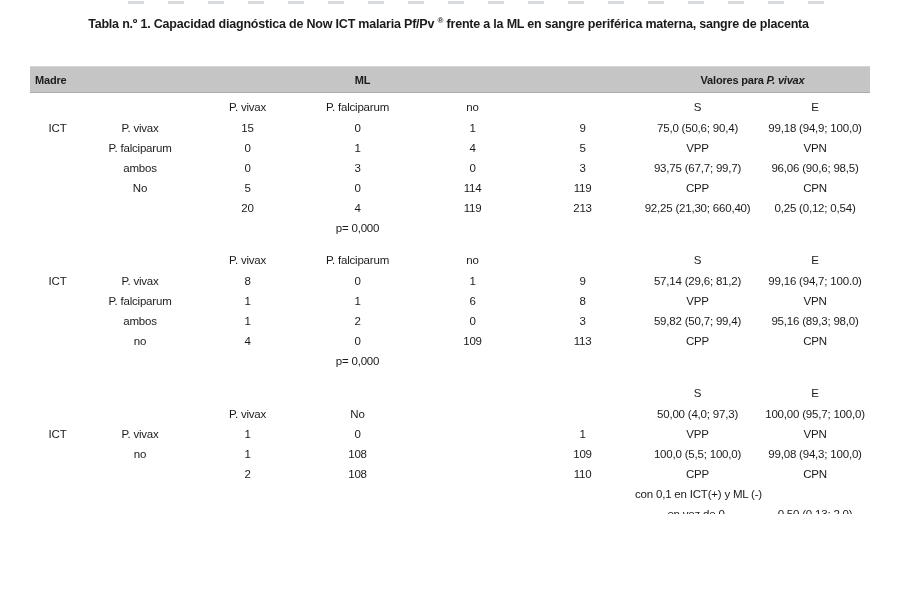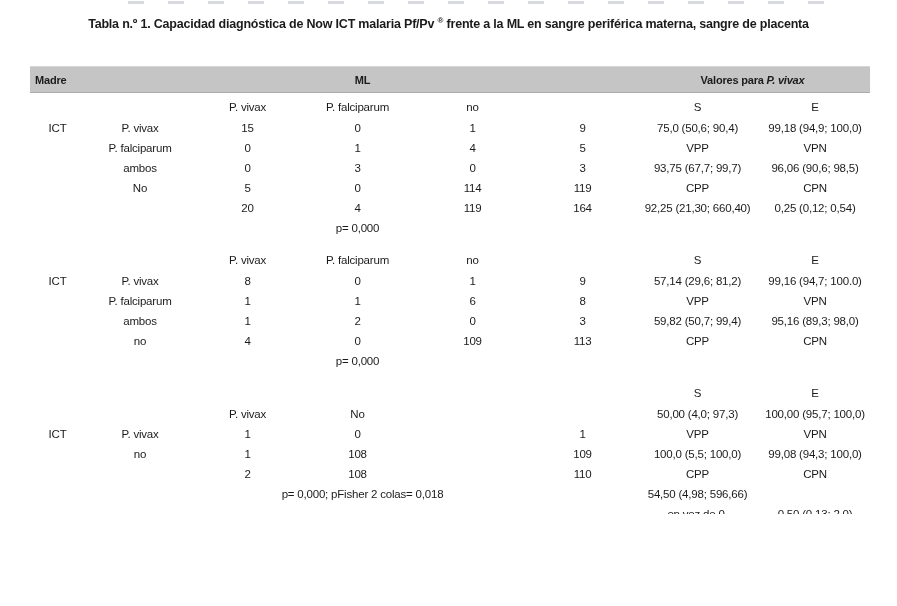--- a/index.html
+++ b/index.html
@@ -133,21 +133,21 @@
       <td>119</td>
       <td>CPP</td>
       <td>CPN</td>
     </tr>
     <tr>
       <td></td>
       <td></td>
       <td>20</td>
       <td>4</td>
       <td>119</td>
-      <td>164</td>
+      <td>213</td>
       <td>92,25 (21,30; 660,40)</td>
       <td>0,25 (0,12; 0,54)</td>
     </tr>
     <tr>
       <td></td>
       <td></td>
       <td></td>
       <td>p= 0,000</td>
       <td></td>
       <td></td>
@@ -261,25 +261,22 @@
       <td></td>
       <td></td>
       <td>2</td>
       <td>108</td>
       <td></td>
       <td>110</td>
       <td>CPP</td>
       <td>CPN</td>
     </tr>
     <tr>
-      <td></td>
-      <td></td>
-      <td colspan="3">p= 0,000; pFisher 2 colas= 0,018</td>
-      <td></td>
-      <td>54,50 (4,98; 596,66)</td>
+      <td colspan="6"></td>
+      <td>con 0,1 en ICT(+) y ML (-)</td>
       <td></td>
     </tr>
     <tr>
       <td colspan="6"></td>
       <td class="r">en vez de 0.</td>
       <td>0,50 (0,13; 2,0)</td>
     </tr>
 
   </tbody>
     </table>

